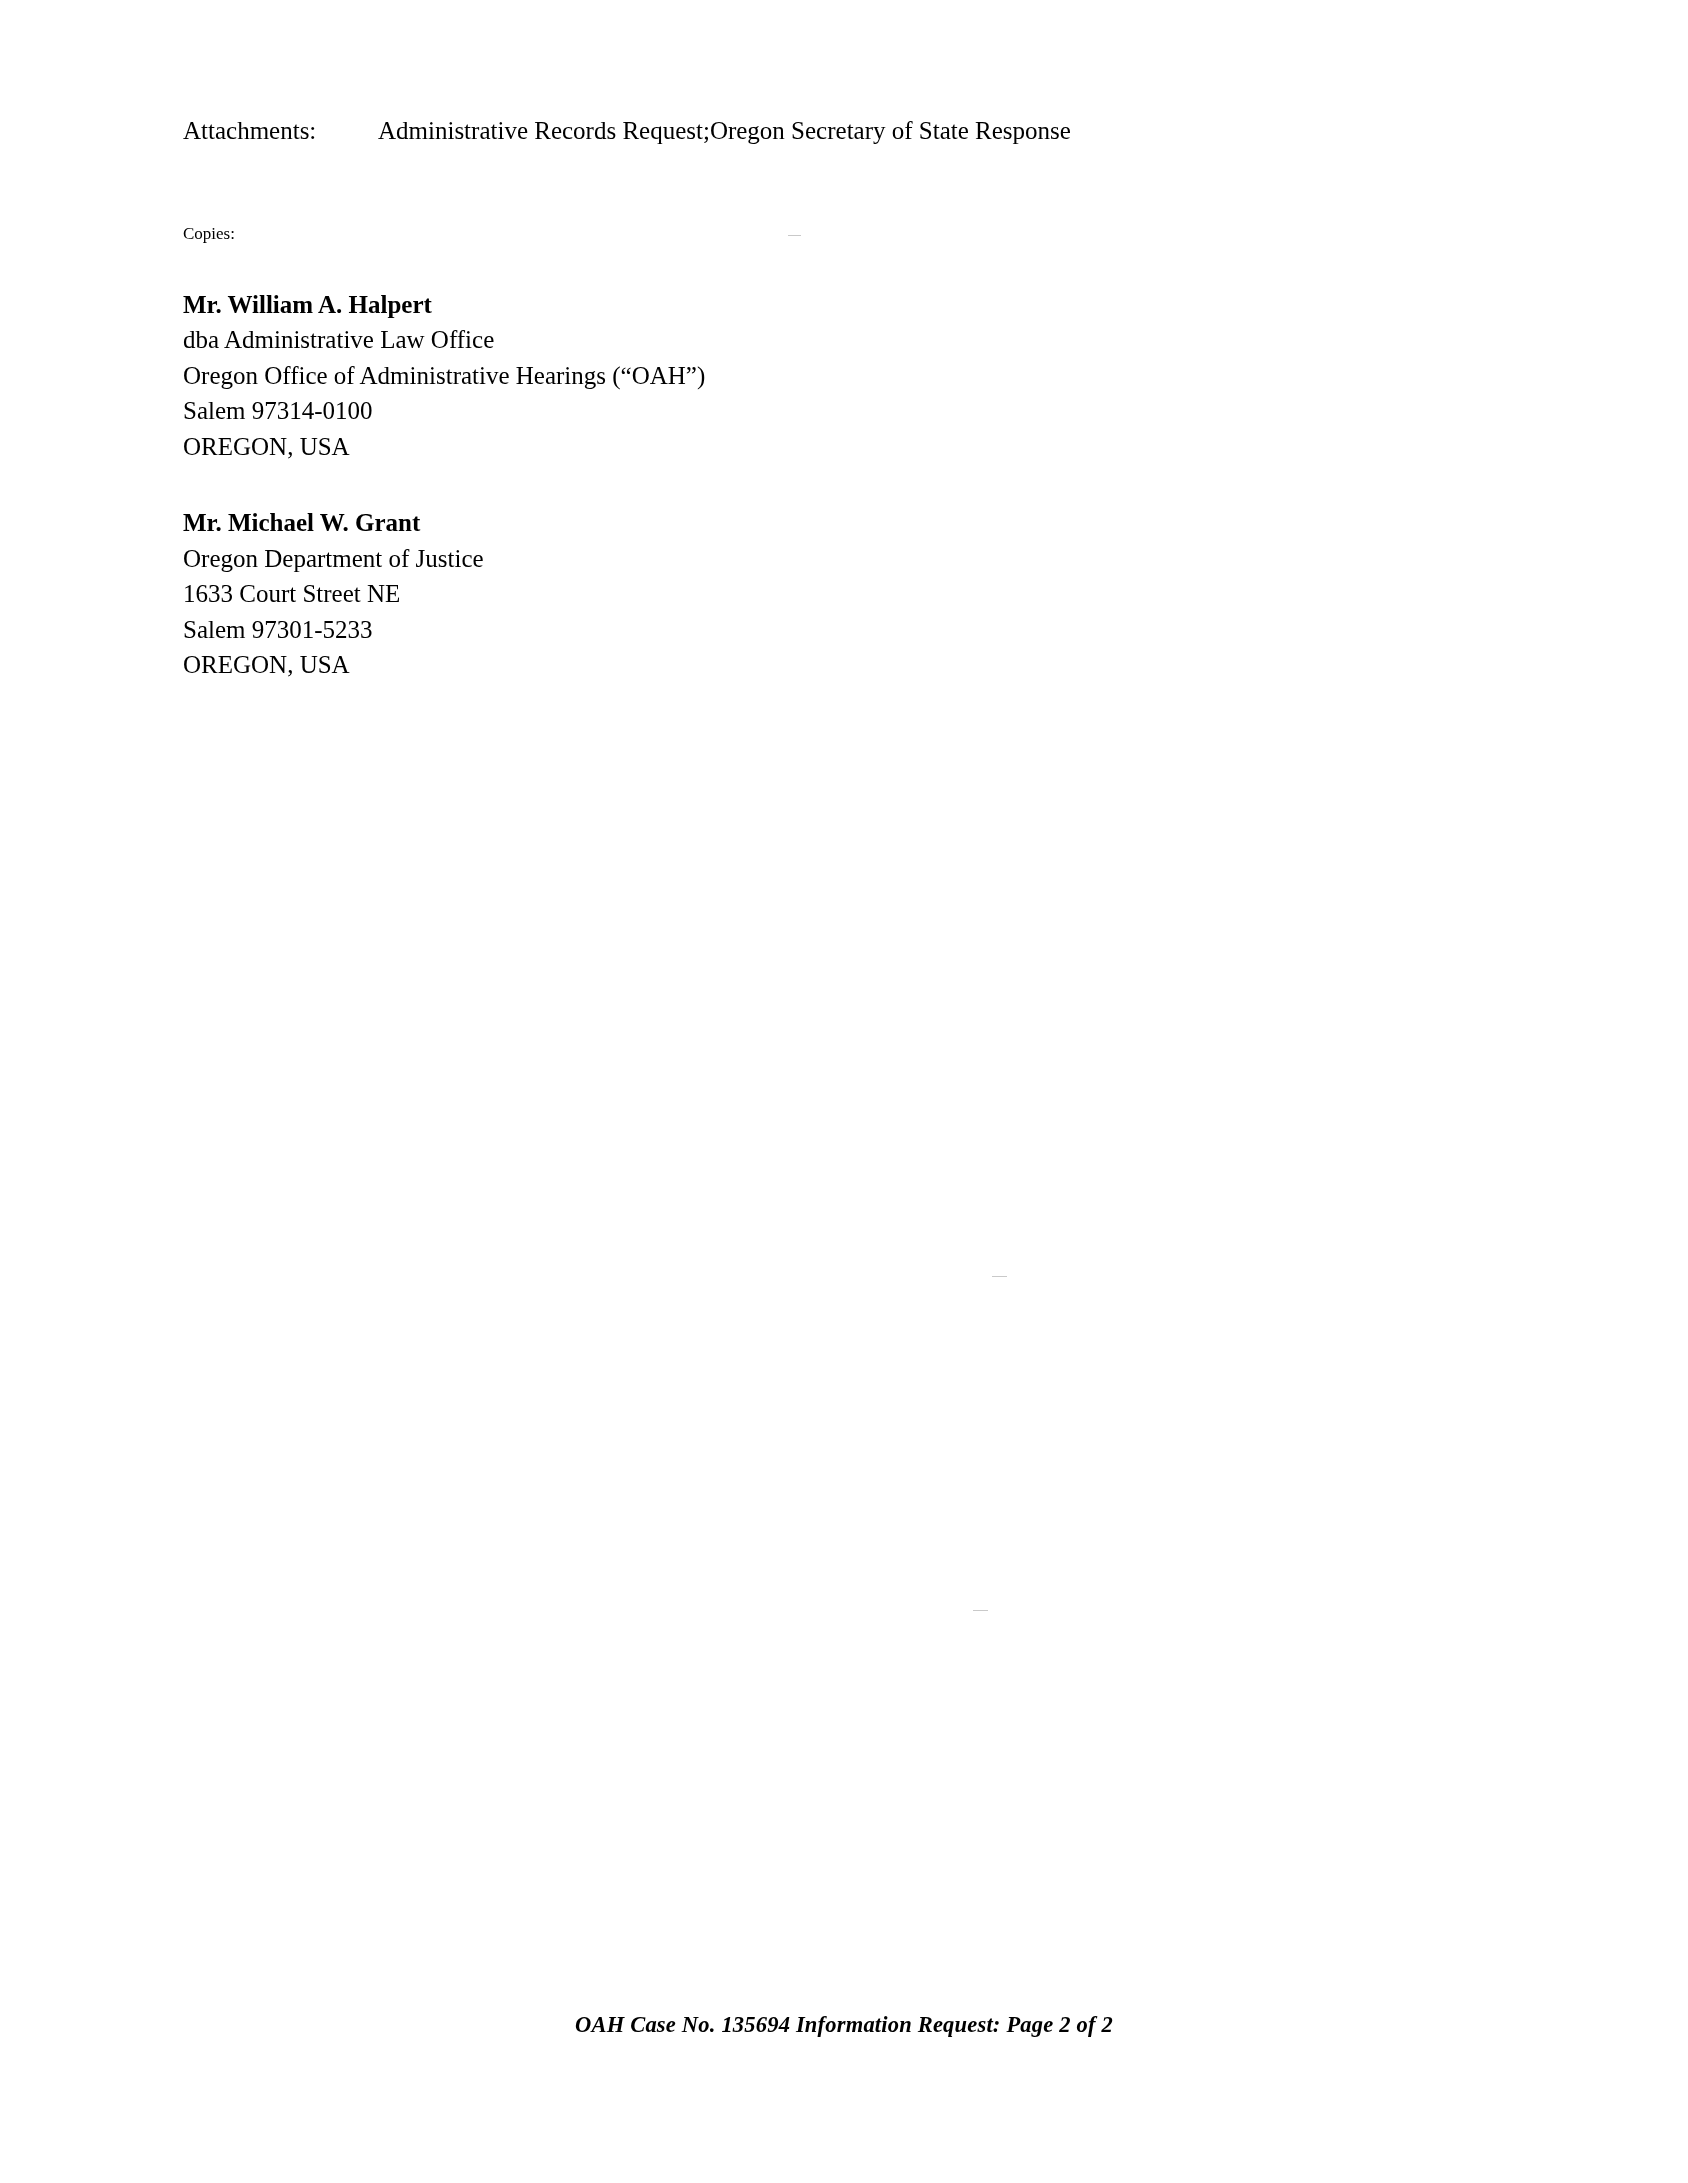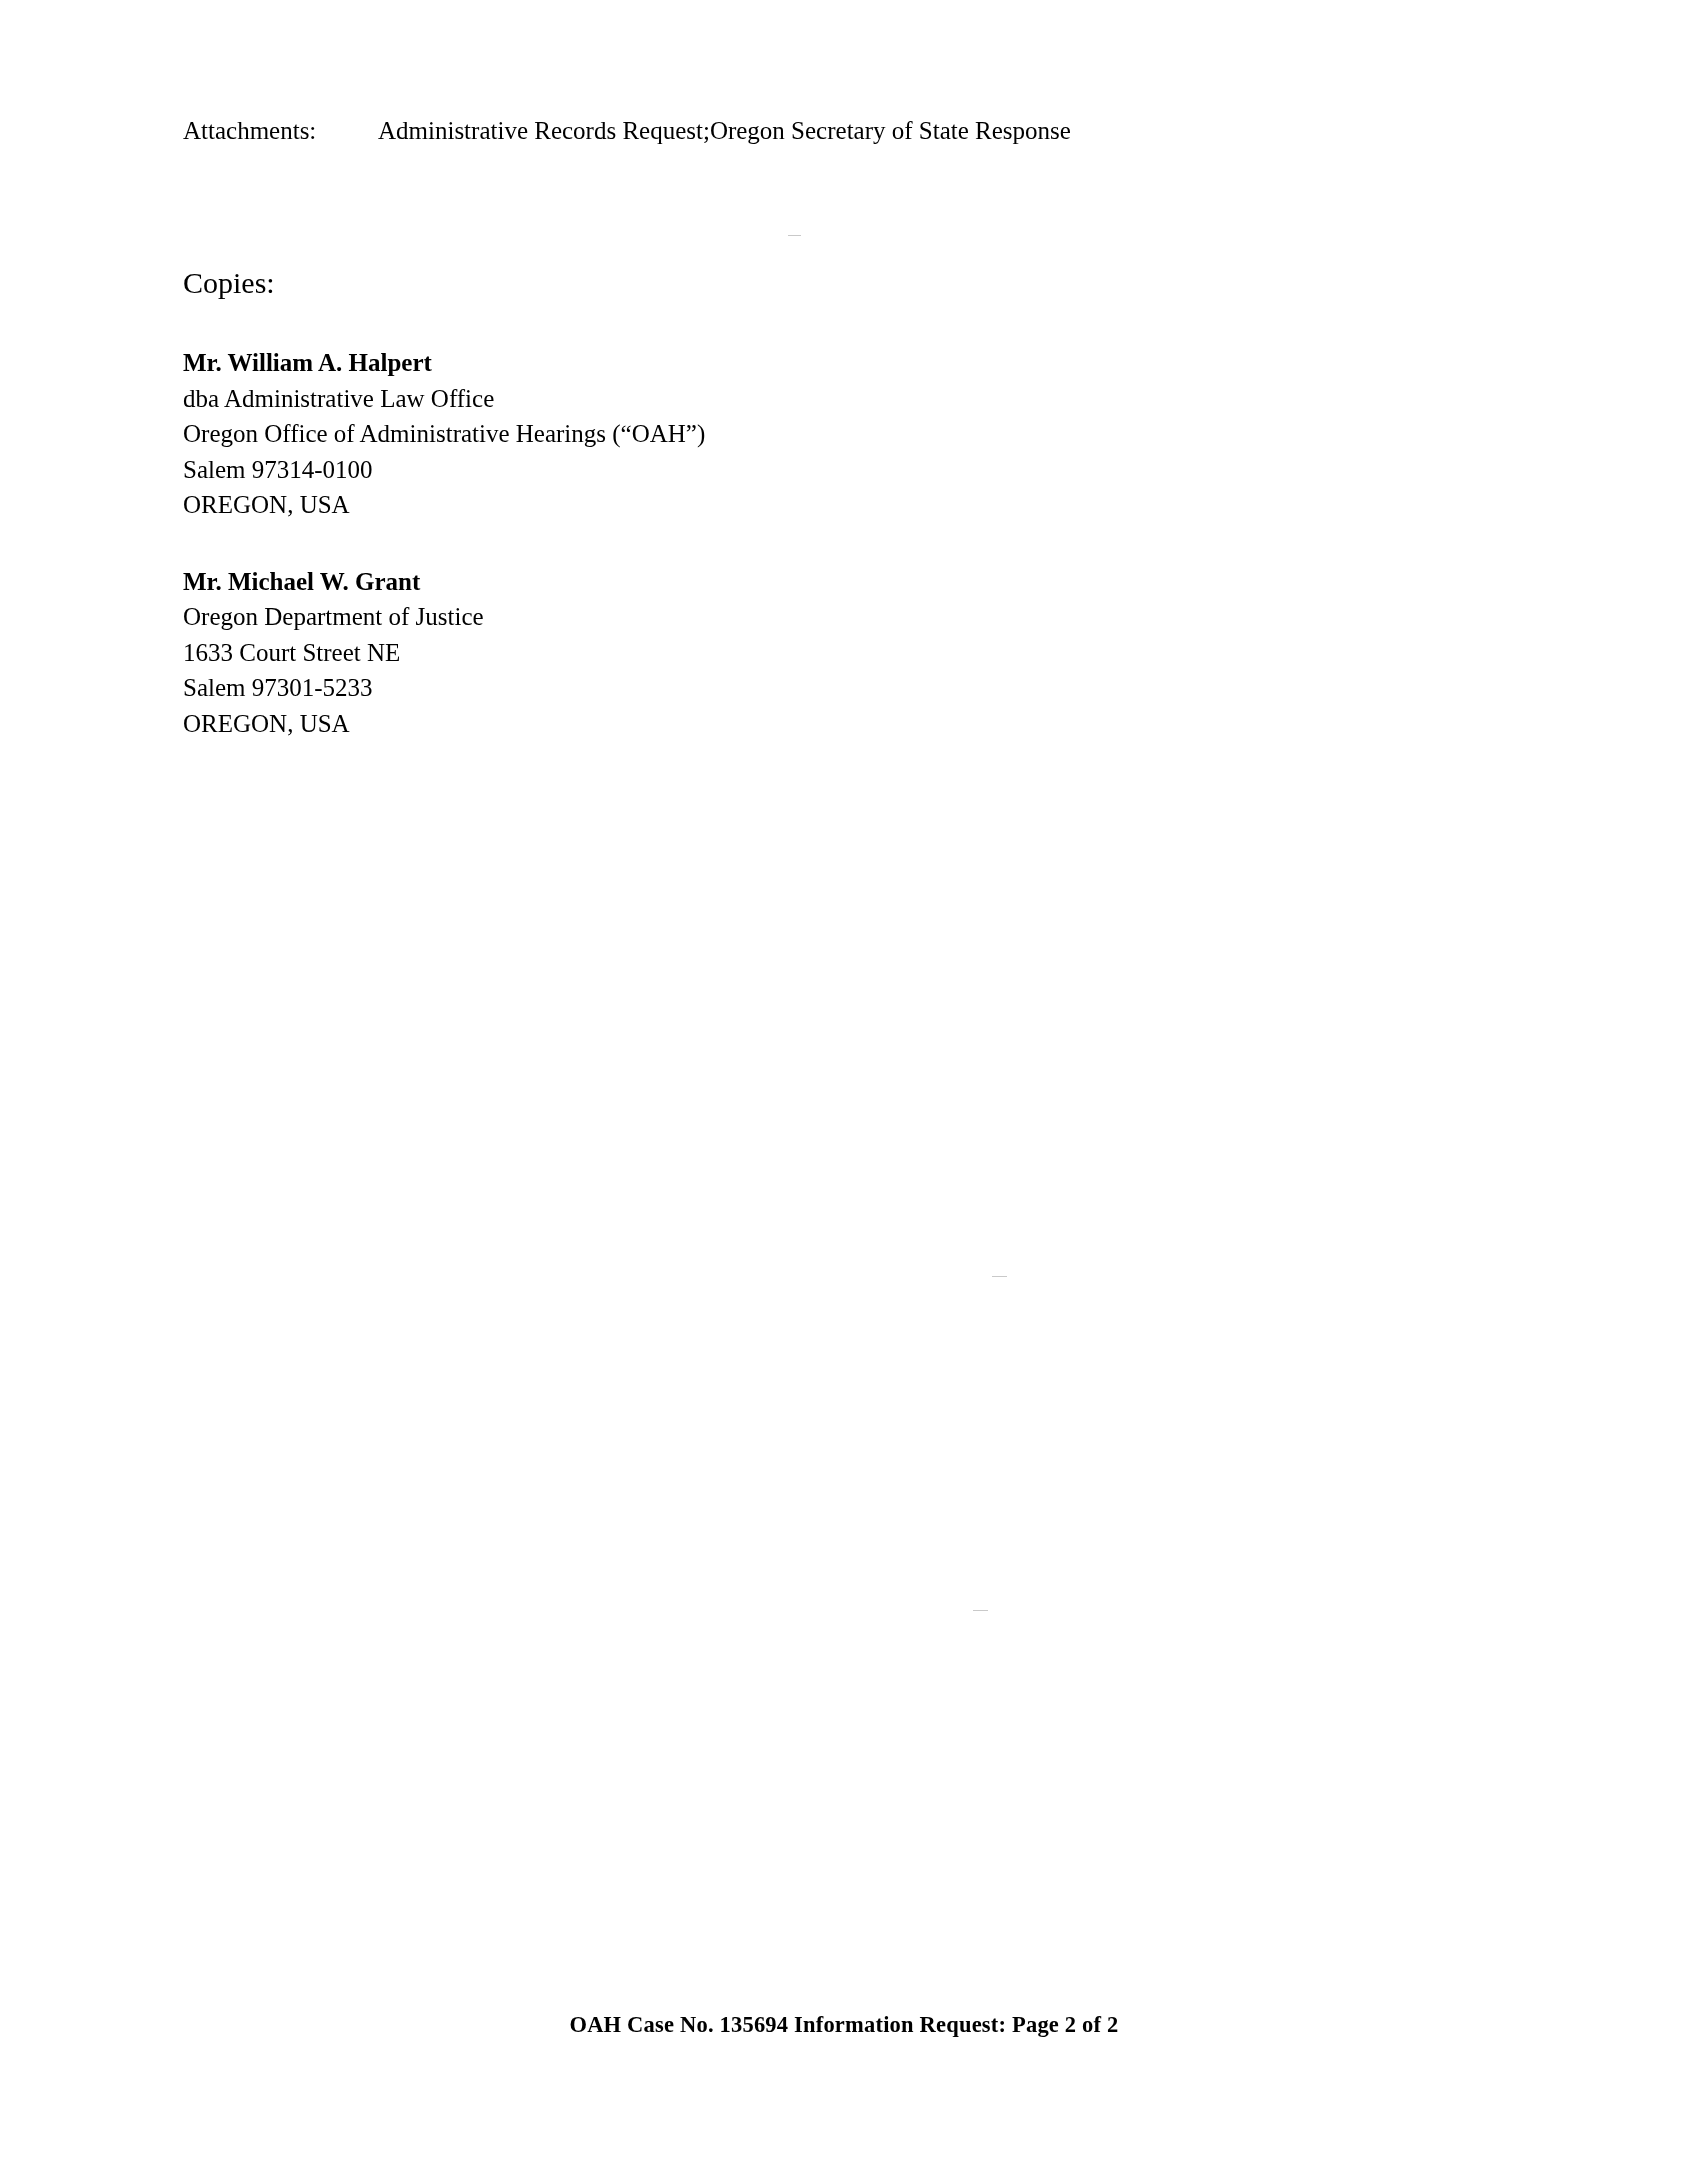--- a/index.html
+++ b/index.html
@@ -38,43 +38,44 @@
     flex: 0 0 195px;
     white-space: nowrap;
   }
   .attach-values {
     display: flex;
   }
   .attach-values div {
     white-space: nowrap;
   }
   .copies-label {
-    font-size: 30px;
+    font-size: 17px;
     line-height: 1.42;
-    margin-top: 113px;
+    margin-top: 73px;
   }
   .contact-block {
     margin-top: 41px;
     font-size: 25px;
     line-height: 1.42;
   }
   .contact-block .name {
     font-weight: bold;
     margin-top: 8px;
   }
   .contact-block div {
     white-space: nowrap;
   }
   .footer {
     position: absolute;
     left: 0;
     top: 2012px;
     width: 1688px;
     text-align: center;
     font-size: 22.5px;
+    font-style: italic;
     font-weight: bold;
     letter-spacing: 0.2px;
   }
   .stray-mark {
     position: absolute;
     background: #c9c9c9;
   }
   .mark-1 { left: 788px; top: 235px; width: 13.2px; height: 1.3px; }
   .mark-2 { left: 992px; top: 1276px; width: 14.6px; height: 1.3px; }
   .mark-3 { left: 973px; top: 1610px; width: 14.6px; height: 1.3px; }

